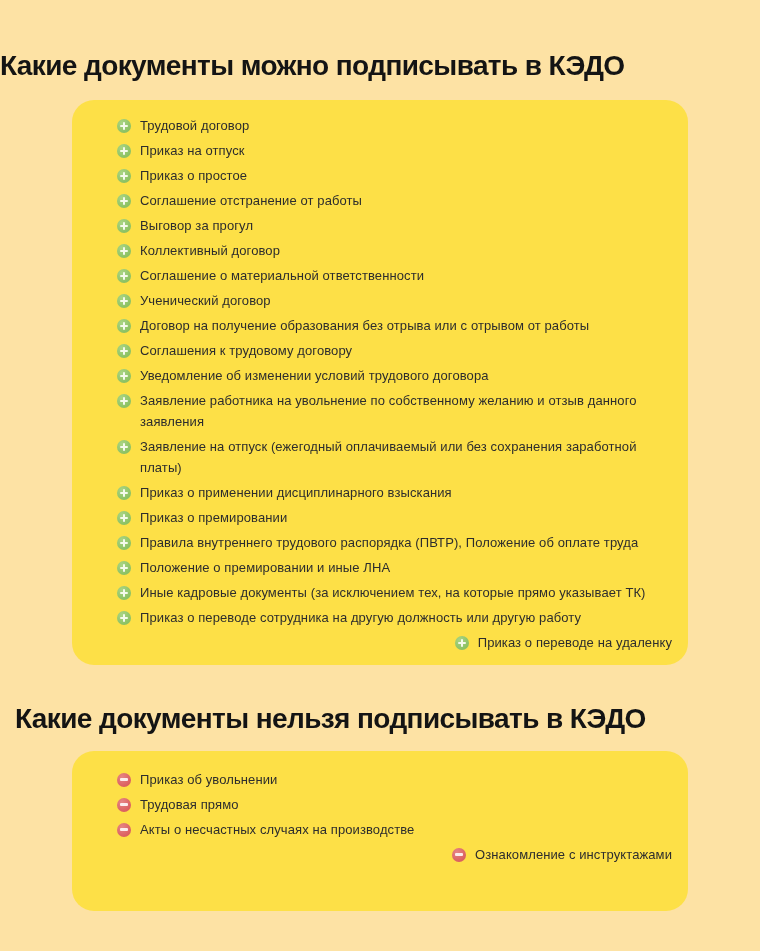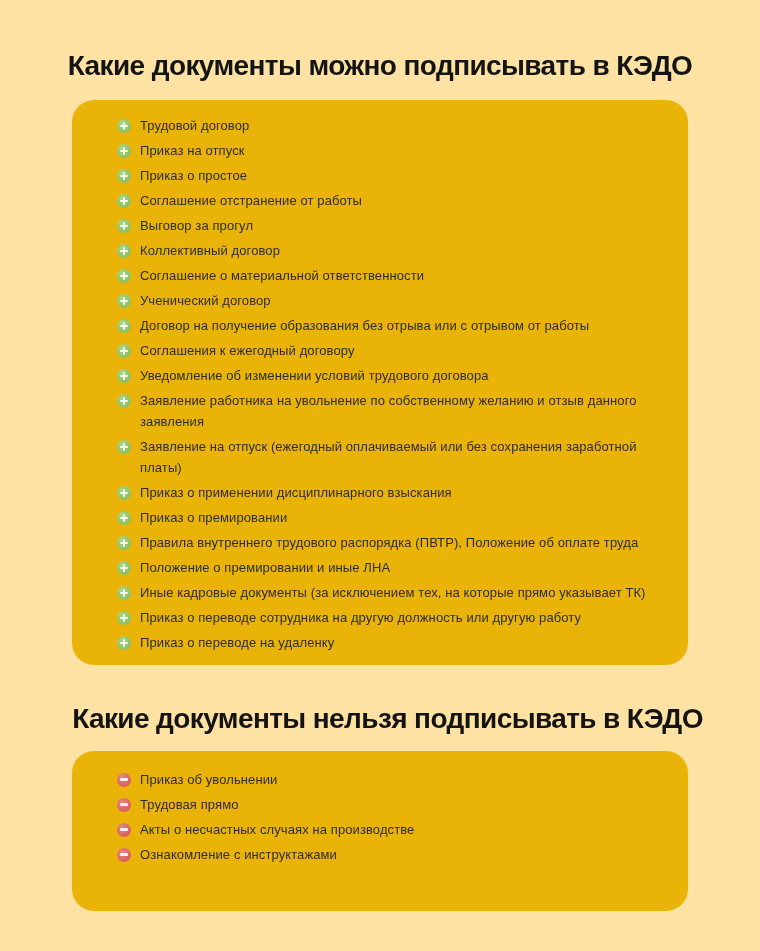--- a/index.html
+++ b/index.html
@@ -9,52 +9,51 @@
   }
   .page {
     width: 760px;
     height: 951px;
     margin: 0 auto;
     background: #FDE2A4;
     padding-top: 52px;
     overflow: hidden;
   }
   .section-title {
-    text-align: center;
     font-size: 28px;
     line-height: 28px;
     font-weight: bold;
     letter-spacing: -0.6px;
     color: #141414;
     margin-bottom: 20px;
   }
   .section-title.second {
     margin-top: 40px;
     margin-bottom: 18px;
     padding-left: 15px;
   }
   .card {
     width: 616px;
     margin: 0 auto;
-    background: #eab308;
+    background: #fde047;
     border-radius: 22px;
     padding: 15px 16px 12px 45px;
   }
   .card.second {
     min-height: 160px;
     padding-top: 18px;
     padding-bottom: 34px;
   }
   ul.doc-list { list-style: none; }
   li.row {
     display: flex;
     align-items: flex-start;
     margin-bottom: 4px;
   }
-  li.row:last-child { margin-bottom: 0; }
+  li.row:last-child { margin-bottom: 0; justify-content: flex-end; }
   .icon {
     width: 14px;
     height: 14px;
     flex: 0 0 14px;
     border-radius: 50%;
     position: relative;
     margin-top: 3.5px;
     margin-right: 9px;
   }
   .icon.plus { background: radial-gradient(circle at 35% 28%, #AAD584 0%, #8CC163 70%); }
@@ -119,21 +118,21 @@
         <li class="row">
           <span class="icon plus"></span>
           <span class="label">Ученический договор</span>
         </li>
         <li class="row">
           <span class="icon plus"></span>
           <span class="label">Договор на получение образования без отрыва или с отрывом от работы</span>
         </li>
         <li class="row">
           <span class="icon plus"></span>
-          <span class="label">Соглашения к ежегодный договору</span>
+          <span class="label">Соглашения к трудовому договору</span>
         </li>
         <li class="row">
           <span class="icon plus"></span>
           <span class="label">Уведомление об изменении условий трудового договора</span>
         </li>
         <li class="row">
           <span class="icon plus"></span>
           <span class="label">Заявление работника на увольнение по собственному желанию и отзыв данного заявления</span>
         </li>
         <li class="row">

